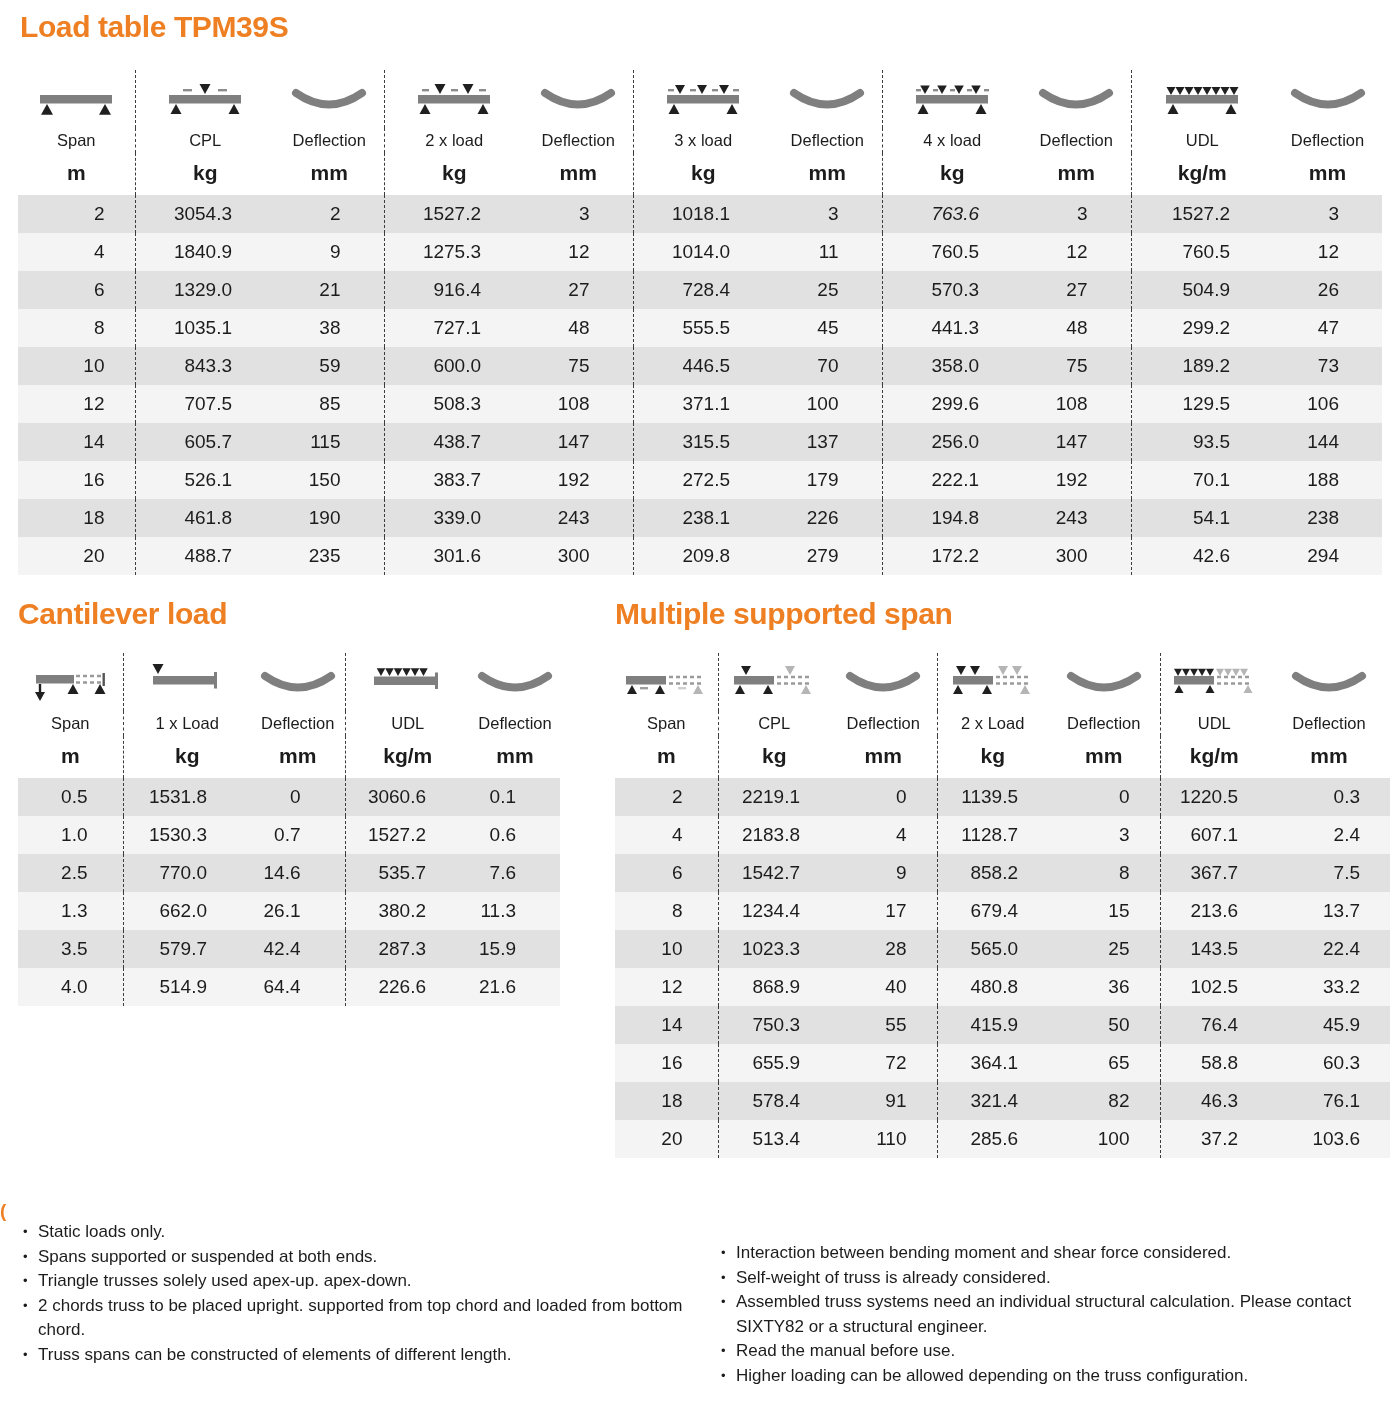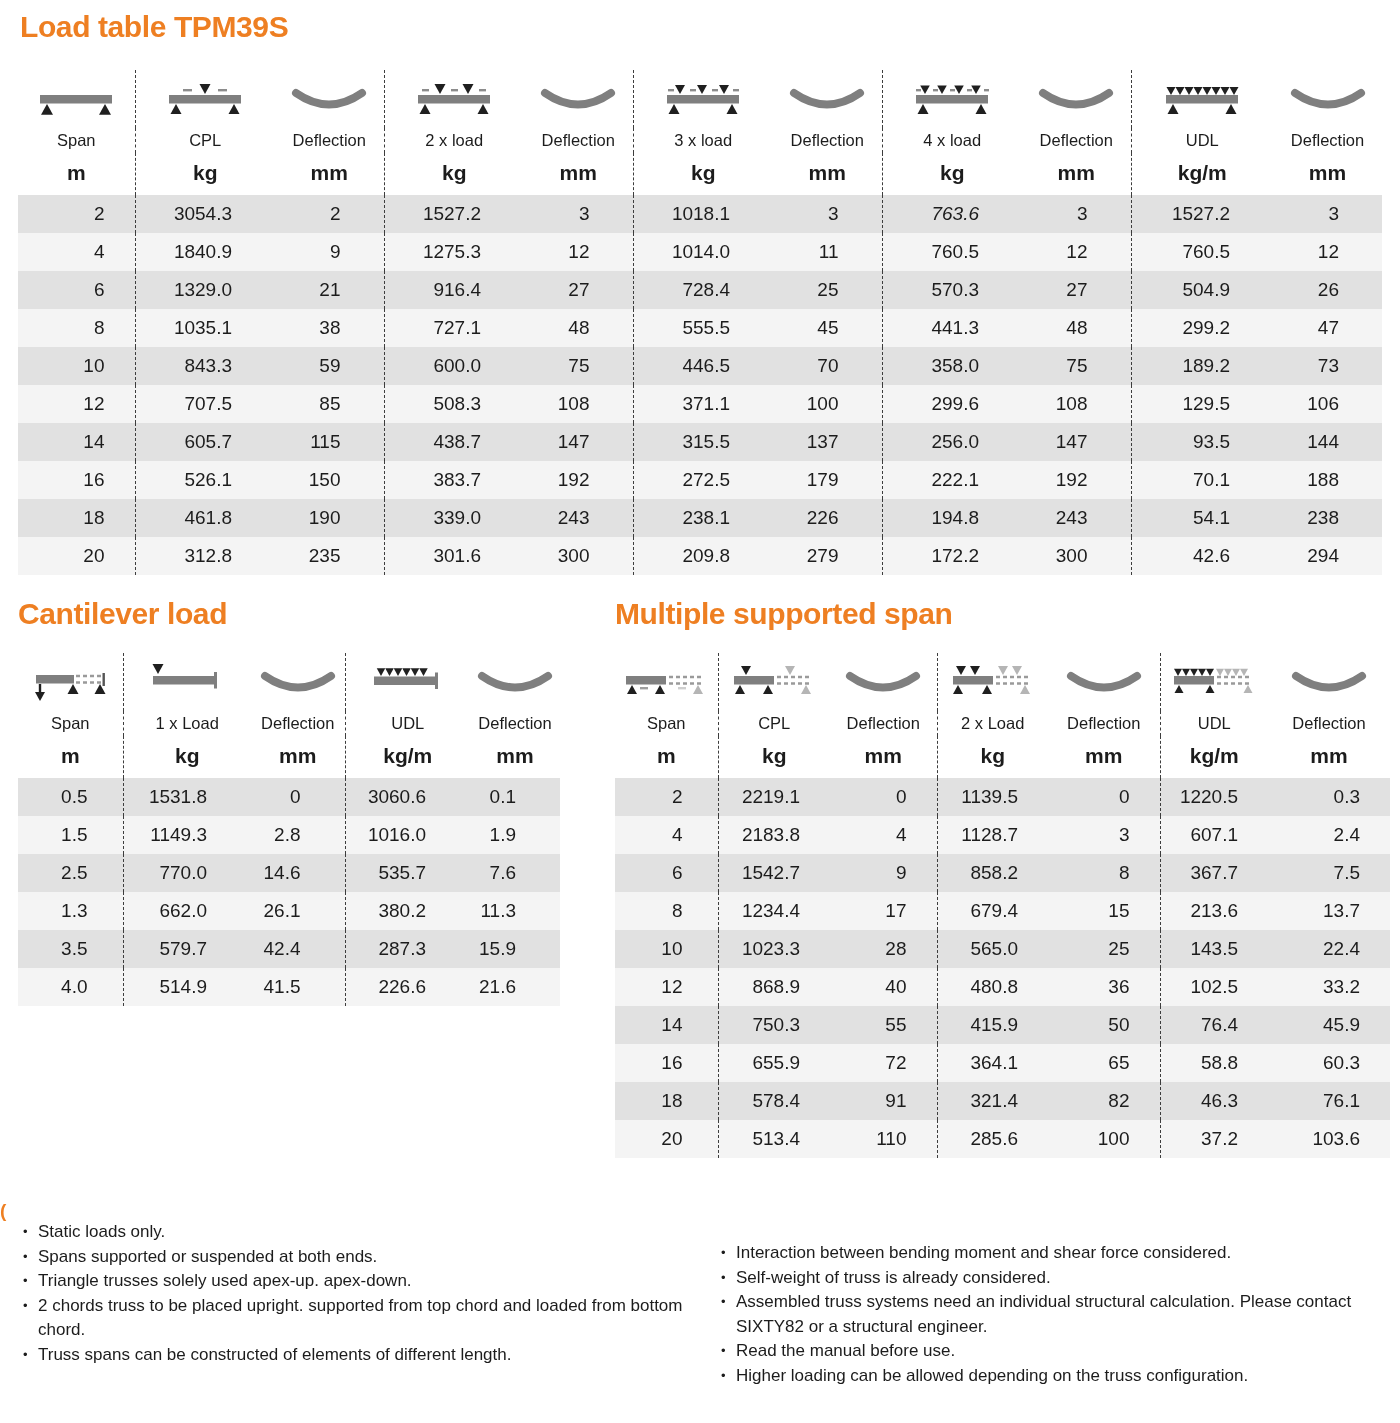--- a/index.html
+++ b/index.html
@@ -284,21 +284,21 @@
           <td style="padding-right: 43px;">243</td>
           <td class="sep" style="padding-right: 43px;">238.1</td>
           <td style="padding-right: 43px;">226</td>
           <td class="sep" style="padding-right: 43px;">194.8</td>
           <td style="padding-right: 43px;">243</td>
           <td class="sep" style="padding-right: 43px;">54.1</td>
           <td style="padding-right: 43px;">238</td>
         </tr>
         <tr>
           <td style="padding-right: 30px;">20</td>
-          <td class="sep" style="padding-right: 43px;">312.8</td>
+          <td class="sep" style="padding-right: 43px;">488.7</td>
           <td style="padding-right: 43px;">235</td>
           <td class="sep" style="padding-right: 43px;">301.6</td>
           <td style="padding-right: 43px;">300</td>
           <td class="sep" style="padding-right: 43px;">209.8</td>
           <td style="padding-right: 43px;">279</td>
           <td class="sep" style="padding-right: 43px;">172.2</td>
           <td style="padding-right: 43px;">300</td>
           <td class="sep" style="padding-right: 43px;">42.6</td>
           <td style="padding-right: 43px;">294</td>
         </tr>
@@ -367,25 +367,25 @@
           </thead>
           <tbody>
             <tr>
               <td style="padding-right: 35px;">0.5</td>
               <td class="sep" style="padding-right: 44px;">1531.8</td>
               <td style="padding-right: 44px;">0</td>
               <td class="sep" style="padding-right: 44px;">3060.6</td>
               <td style="padding-right: 44px;">0.1</td>
             </tr>
             <tr>
-              <td style="padding-right: 35px;">1.5</td>
-              <td class="sep" style="padding-right: 44px;">1149.3</td>
-              <td style="padding-right: 44px;">2.8</td>
-              <td class="sep" style="padding-right: 44px;">1016.0</td>
-              <td style="padding-right: 44px;">1.9</td>
+              <td style="padding-right: 35px;">1.0</td>
+              <td class="sep" style="padding-right: 44px;">1530.3</td>
+              <td style="padding-right: 44px;">0.7</td>
+              <td class="sep" style="padding-right: 44px;">1527.2</td>
+              <td style="padding-right: 44px;">0.6</td>
             </tr>
             <tr>
               <td style="padding-right: 35px;">2.5</td>
               <td class="sep" style="padding-right: 44px;">770.0</td>
               <td style="padding-right: 44px;">14.6</td>
               <td class="sep" style="padding-right: 44px;">535.7</td>
               <td style="padding-right: 44px;">7.6</td>
             </tr>
             <tr>
               <td style="padding-right: 35px;">1.3</td>
@@ -397,21 +397,21 @@
             <tr>
               <td style="padding-right: 35px;">3.5</td>
               <td class="sep" style="padding-right: 44px;">579.7</td>
               <td style="padding-right: 44px;">42.4</td>
               <td class="sep" style="padding-right: 44px;">287.3</td>
               <td style="padding-right: 44px;">15.9</td>
             </tr>
             <tr>
               <td style="padding-right: 35px;">4.0</td>
               <td class="sep" style="padding-right: 44px;">514.9</td>
-              <td style="padding-right: 44px;">41.5</td>
+              <td style="padding-right: 44px;">64.4</td>
               <td class="sep" style="padding-right: 44px;">226.6</td>
               <td style="padding-right: 44px;">21.6</td>
             </tr>
           </tbody>
         </table>
     </div>
     <div class="col-right">
       <h2 class="subtitle">Multiple supported span</h2>
       <table class="multi-table">
           <colgroup>

